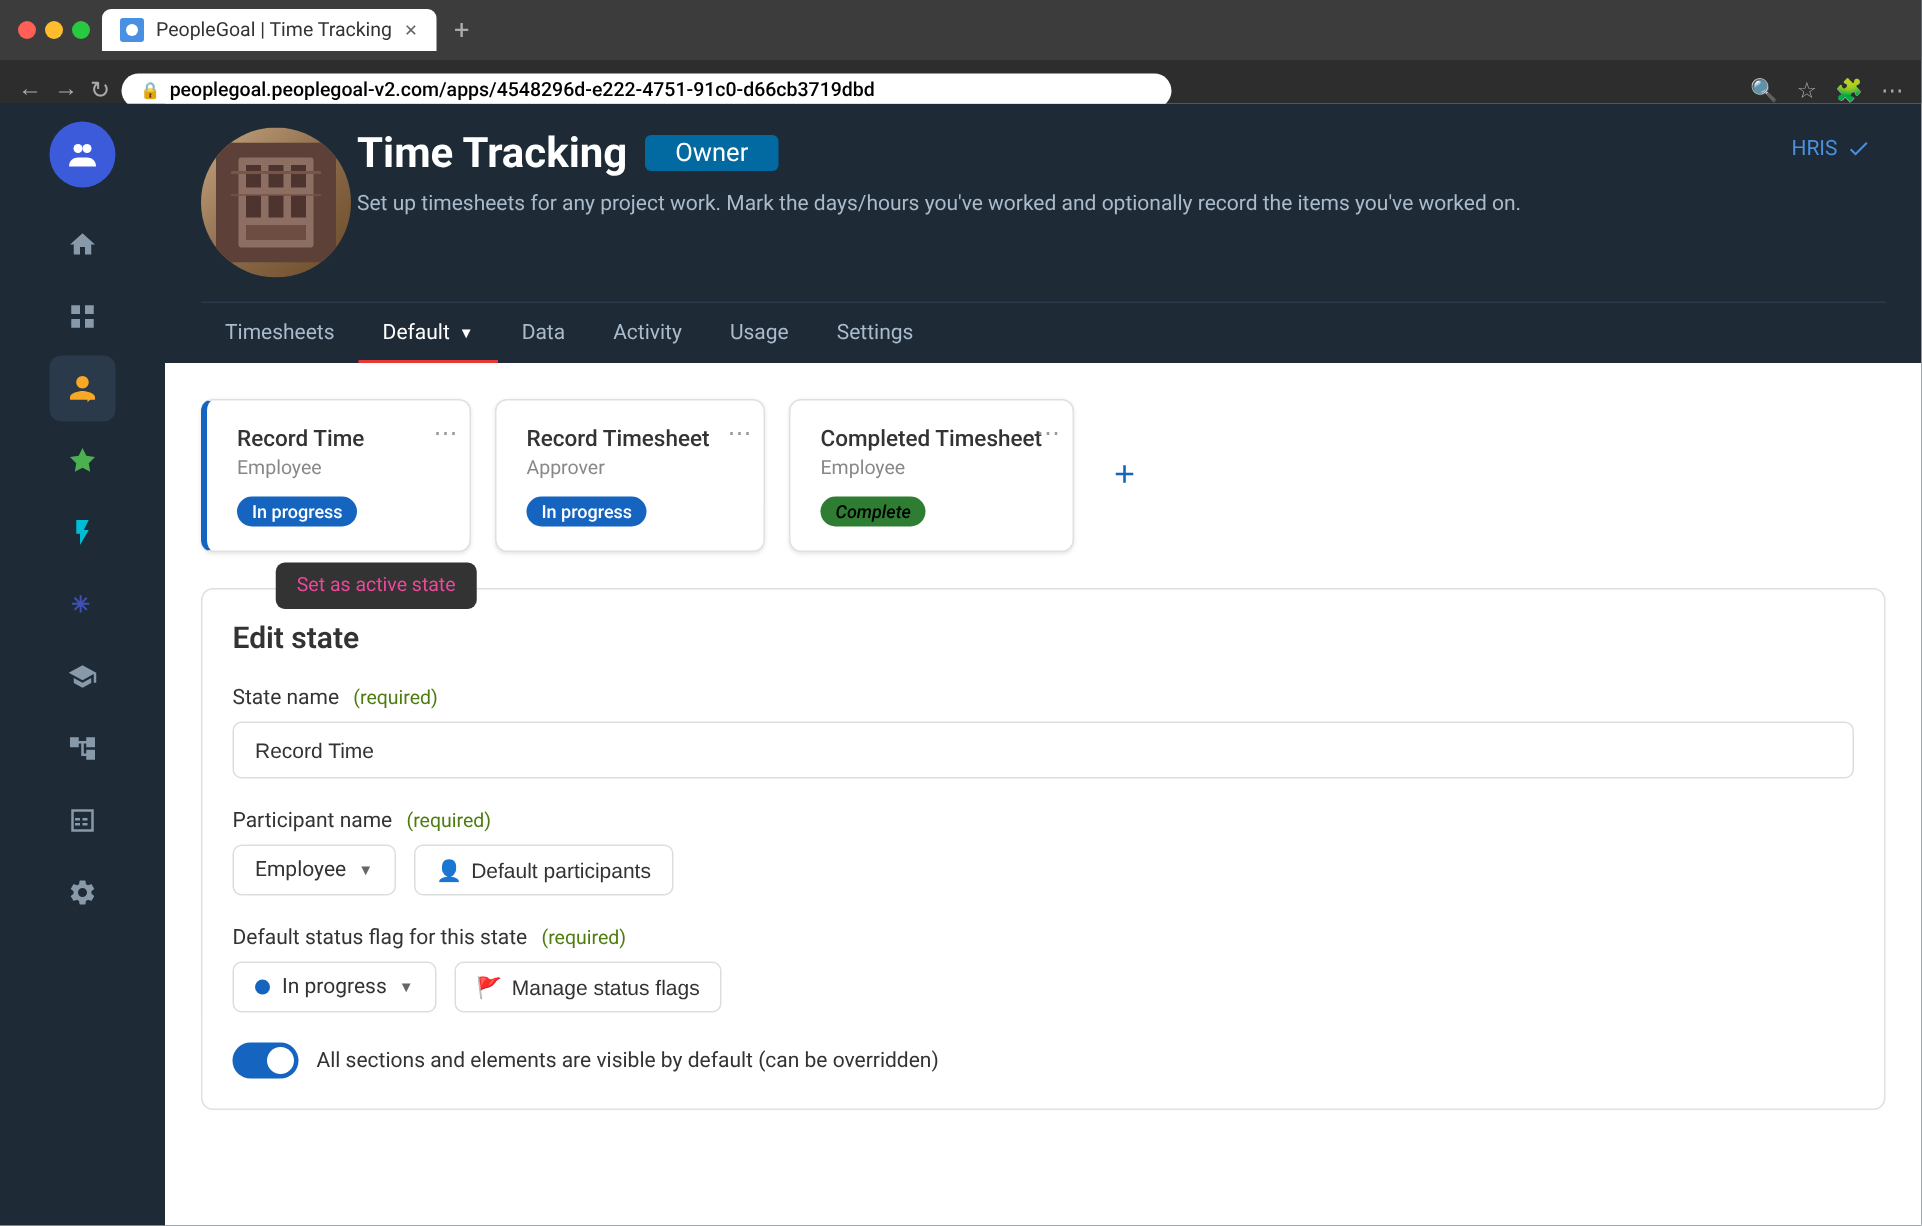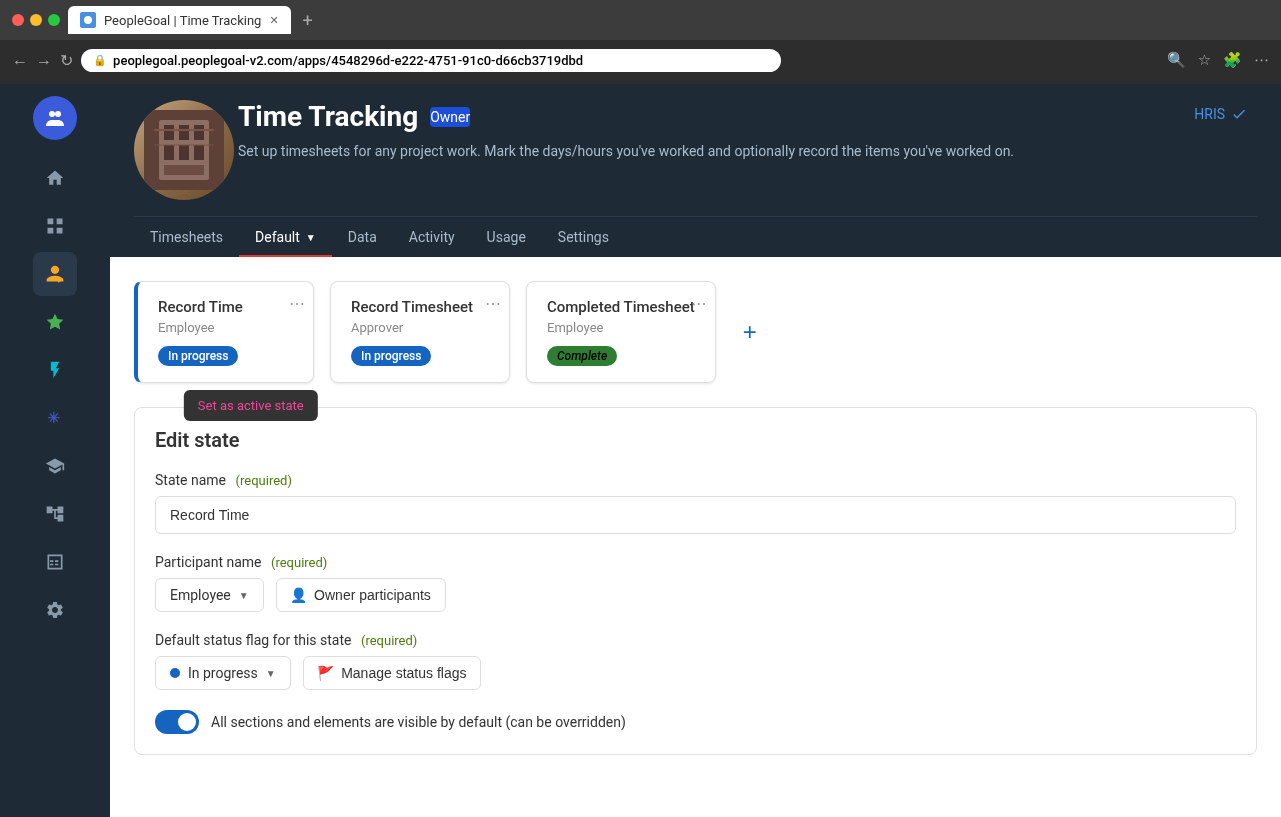--- a/index.html
+++ b/index.html
@@ -1,19 +1,19 @@
 <!DOCTYPE html>
 <html><head>
   <meta charset="utf-8">
   <style>
     * { box-sizing: border-box; margin: 0; padding: 0; }
     body { font-family: -apple-system, BlinkMacSystemFont, 'Segoe UI', Roboto, sans-serif; background: #1e2a35; color: #fff; height: 817px; overflow: hidden; display: flex; flex-direction: column; }
 
     
-    .browser-chrome { background: #2d2d2d; height: 84px; flex-shrink: 0; }
+    .browser-chrome { background: #2d2d2d; height: 69px; flex-shrink: 0; }
     .browser-titlebar { display: flex; align-items: center; padding: 8px 12px; gap: 8px; height: 40px; background: #3c3c3c; }
     .browser-dots { display: flex; gap: 6px; }
     .browser-dot { width: 12px; height: 12px; border-radius: 50%; }
     .dot-red { background: #ff5f57; }
     .dot-yellow { background: #ffbd2e; }
     .dot-green { background: #28c840; }
     .browser-tab { background: #fff; color: #333; padding: 6px 12px; border-radius: 6px 6px 0 0; font-size: 13px; display: flex; align-items: center; gap: 8px; }
     .browser-tab-icon { width: 16px; height: 16px; background: #4a90e2; border-radius: 2px; display: flex; align-items: center; justify-content: center; }
     .browser-tab-close { color: #666; font-size: 11px; cursor: pointer; }
     .browser-new-tab { color: #aaa; font-size: 18px; margin-left: 4px; }
@@ -39,21 +39,21 @@
     .main-content { flex: 1; background: #f5f5f5; display: flex; flex-direction: column; overflow: hidden; }
 
     
     .app-header { background: #1e2a35; padding: 16px 24px 0; }
     .app-header-top { display: flex; align-items: flex-start; gap: 4px; padding-bottom: 16px; }
     .app-header-image { width: 100px; height: 100px; border-radius: 50%; overflow: hidden; background: #8899aa; flex-shrink: 0; }
     .app-header-image-placeholder { width: 100%; height: 100%; background: linear-gradient(135deg, #c8a882 0%, #8b6b4a 50%, #6b4a2a 100%); display: flex; align-items: center; justify-content: center; font-size: 40px; }
     .app-header-info { flex: 1; }
     .app-header-title-row { display: flex; align-items: center; gap: 12px; margin-bottom: 8px; }
     .app-header-title { font-size: 28px; font-weight: 700; color: #fff; }
-    .owner-badge { background: #1d4ed8; color: #fff; font-size: 14px; padding: 2px 0; border-radius: 4px; }
+    .owner-badge { background: #0369a1; color: #fff; font-size: 17px; padding: 2px 20px; border-radius: 4px; }
     .app-header-desc { color: #aabbcc; font-size: 14px; line-height: 1.5; max-width: 800px; }
     .hris-btn { margin-left: auto; display: flex; align-items: center; gap: 6px; color: #4a90e2; font-size: 14px; cursor: pointer; padding: 6px 10px; border-radius: 6px; }
 
     
     .app-nav { display: flex; align-items: center; border-top: 1px solid #2a3a4a; }
     .nav-tab { padding: 12px 16px; color: #aabbcc; font-size: 14px; cursor: pointer; position: relative; display: flex; align-items: center; gap: 6px; }
     .nav-tab.active { color: #fff; }
     .nav-tab.active::after { content: ''; position: absolute; bottom: 0; left: 0; right: 0; height: 2px; background: #e53935; }
     .nav-tab-chevron { font-size: 10px; }
 
@@ -309,21 +309,21 @@
             <span>Participant name</span>
             <span class="required">(required)</span>
           </label>
           <div class="participant-row">
             <div class="participant-dropdown">
               <span>Employee</span>
               <span class="chevron">▼</span>
             </div>
             <button class="manage-btn">
               <span class="manage-btn-icon">👤</span>
-              <span>Owner participants</span>
+              <span>Default participants</span>
             </button>
           </div>
         </div>
 
         <div class="form-group">
           <label class="form-label">
             <span>Default status flag for this state</span>
             <span class="required">(required)</span>
           </label>
           <div class="status-row">

